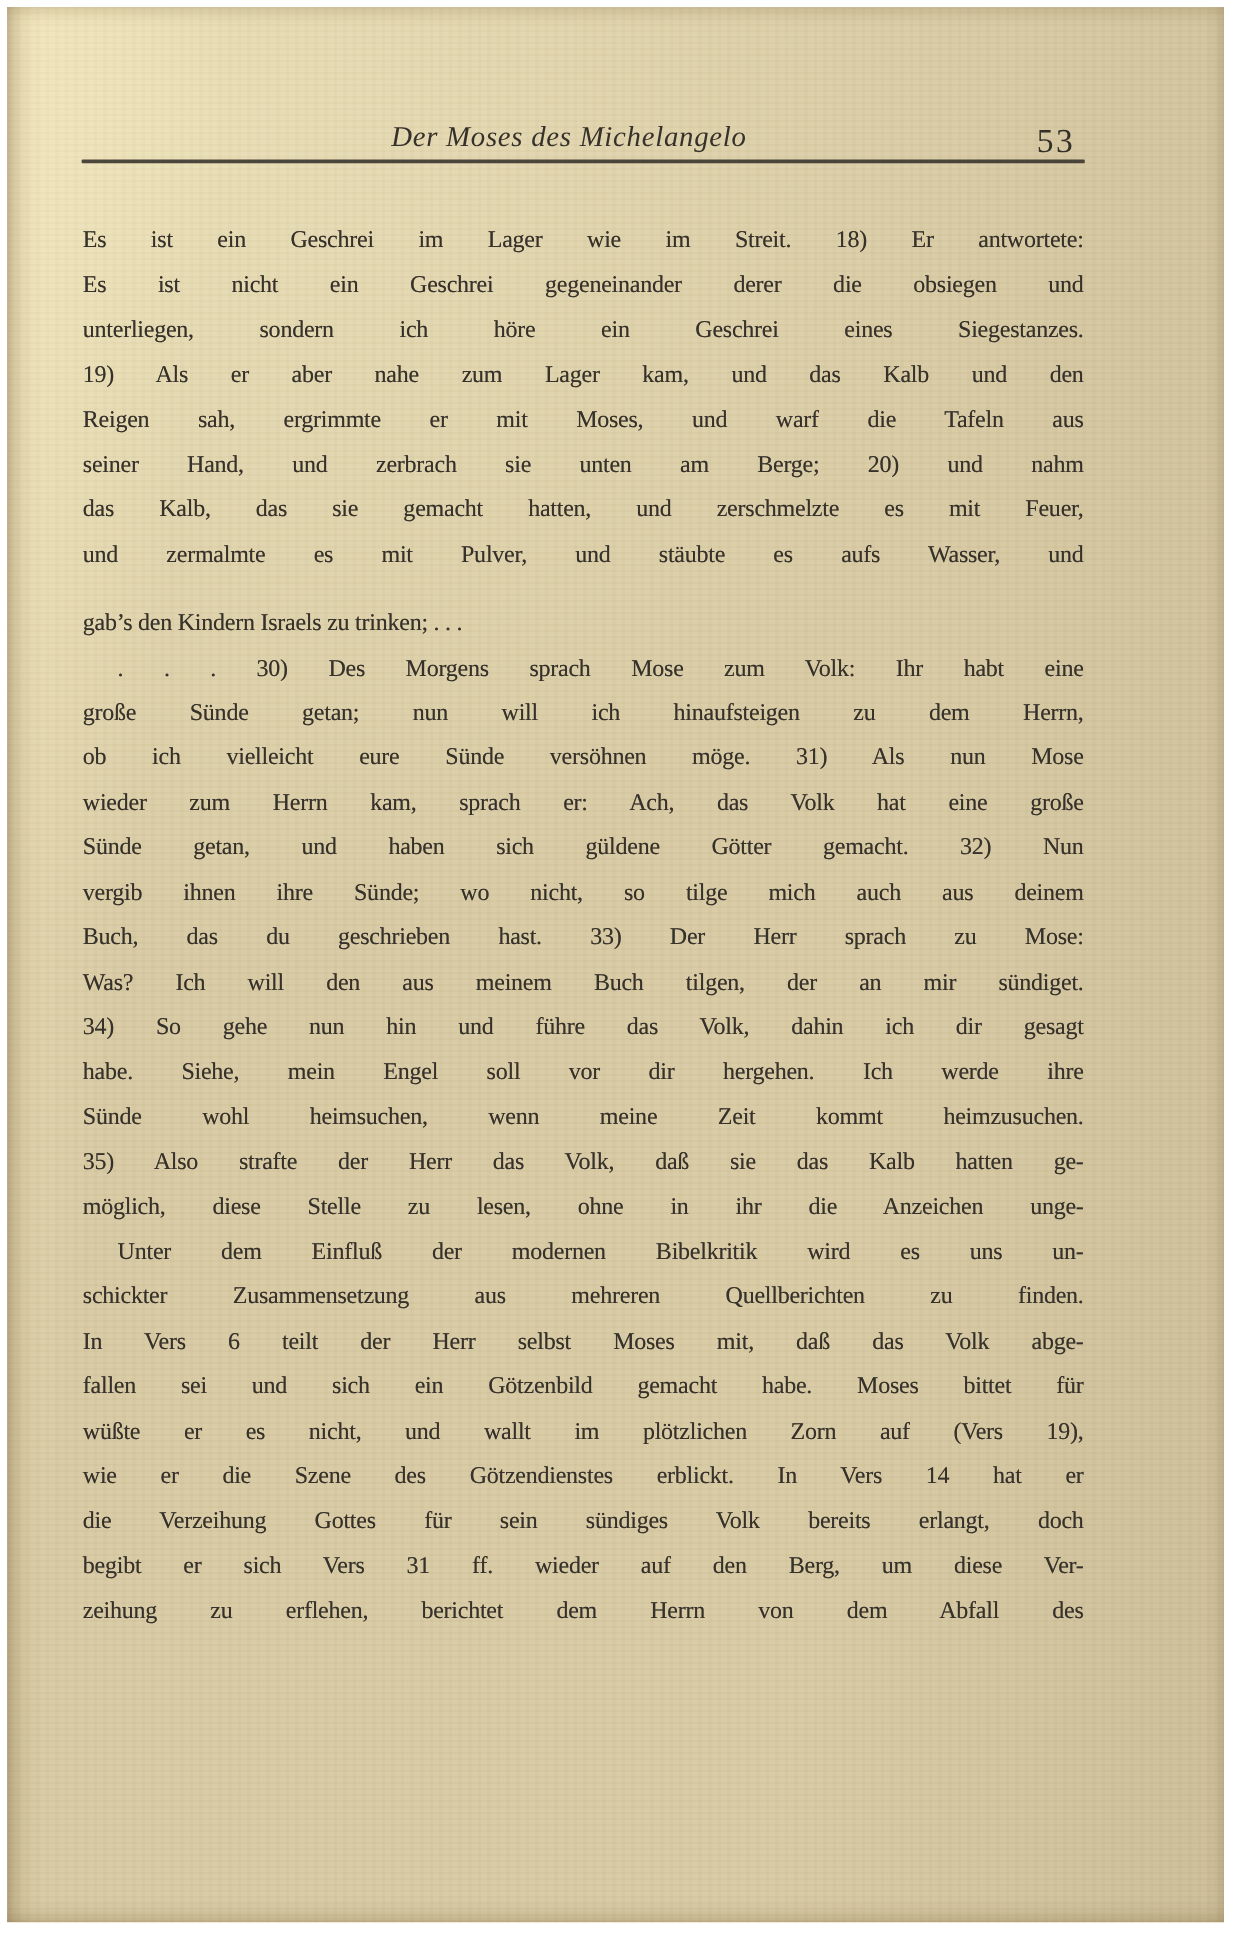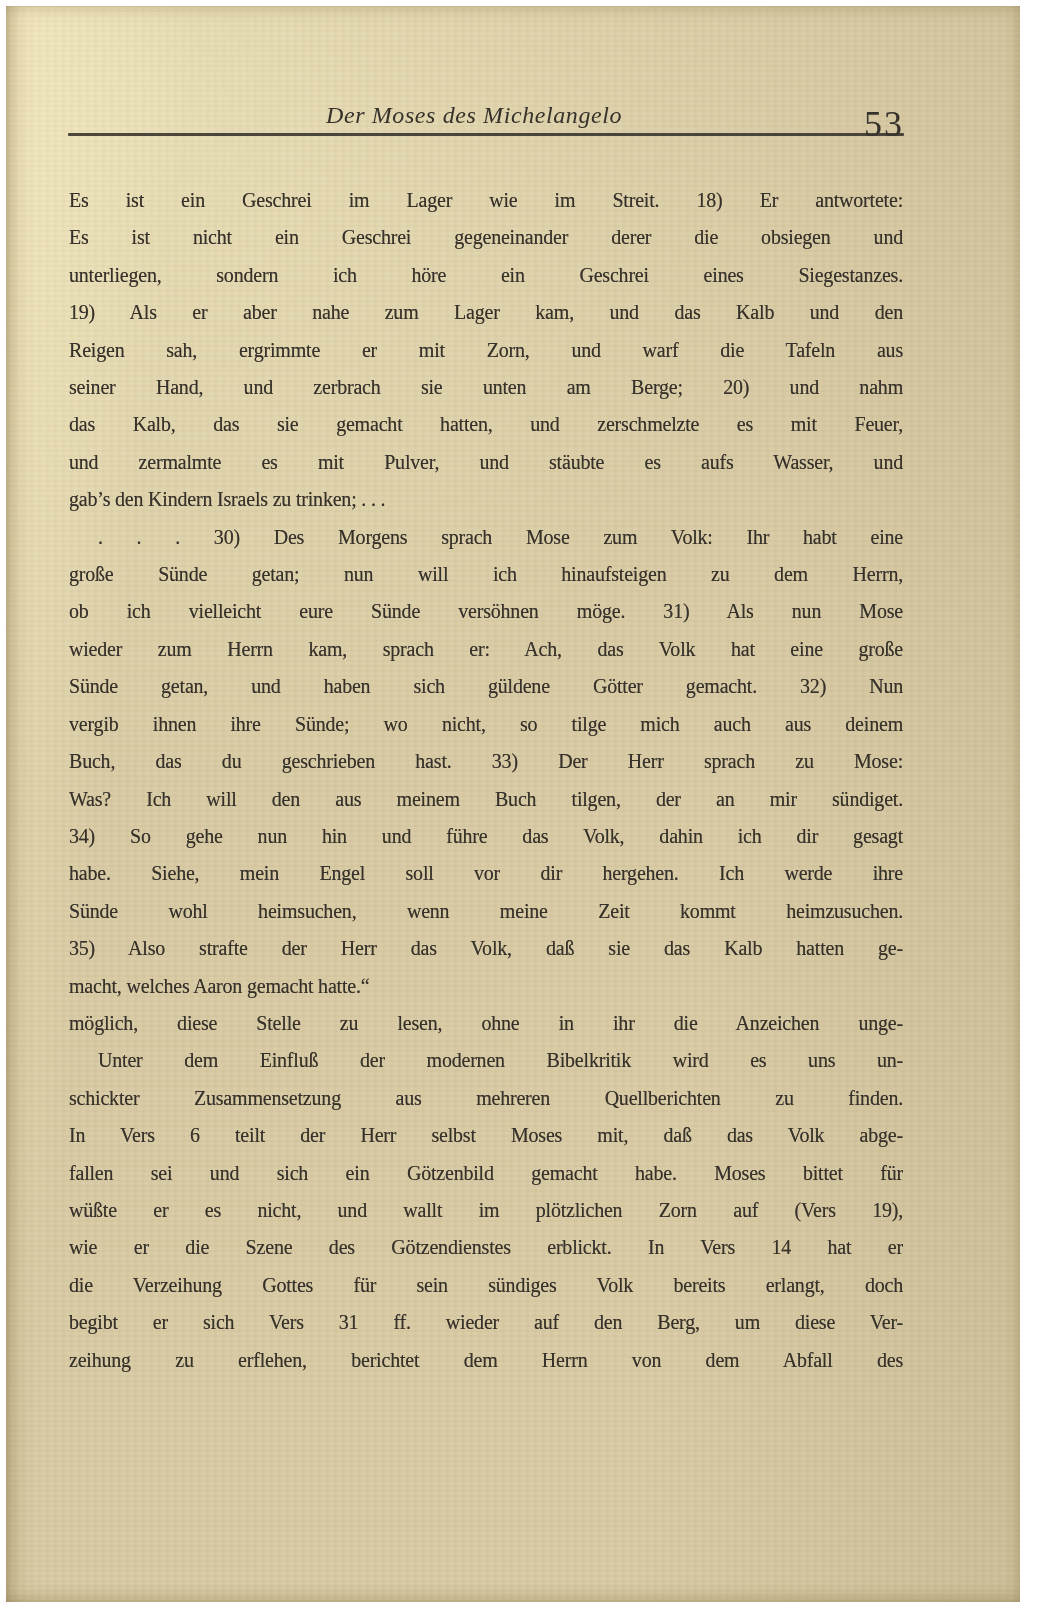--- a/index.html
+++ b/index.html
@@ -39,21 +39,21 @@
     font-style: italic;
     font-size: 24px;
     letter-spacing: 0.6px;
     color: var(--ink);
     white-space: nowrap;
   }
   .page-number {
     position: absolute;
     left: 858px;
     top: 97px;
-    font-size: 36px;
+    font-size: 28px;
     letter-spacing: 2px;
     color: var(--ink);
   }
   .header-rule {
     position: absolute;
     left: 62px;
     top: 127px;
     width: 836px;
     height: 3px;
     background: var(--ink);
@@ -74,55 +74,55 @@
     text-align: justify;
     text-align-last: justify;
     letter-spacing: -0.2px;
     white-space: normal;
   }
   .line.indent {
     text-indent: 29px;
   }
   .line.para-end {
     text-align-last: left;
+    margin-top: 20px;
   }
 </style>
 </head>
 <body>
 
 <div class="scan">
   <div class="page">
     <div>
       <span class="running-title">Der Moses des Michelangelo</span>
       <span class="page-number">53</span>
       <div class="header-rule"></div>
     </div>
     <div class="body-text" id="body-lines">
         <div class="line">Es ist ein Geschrei im Lager wie im Streit. 18) Er antwortete:</div>
         <div class="line">Es ist nicht ein Geschrei gegeneinander derer die obsiegen und</div>
         <div class="line">unterliegen, sondern ich höre ein Geschrei eines Siegestanzes.</div>
         <div class="line">19) Als er aber nahe zum Lager kam, und das Kalb und den</div>
-        <div class="line">Reigen sah, ergrimmte er mit Zorn, und warf die Tafeln aus</div>
+        <div class="line">Reigen sah, ergrimmte er mit Moses, und warf die Tafeln aus</div>
         <div class="line">seiner Hand, und zerbrach sie unten am Berge; 20) und nahm</div>
         <div class="line">das Kalb, das sie gemacht hatten, und zerschmelzte es mit Feuer,</div>
         <div class="line">und zermalmte es mit Pulver, und stäubte es aufs Wasser, und</div>
         <div class="line para-end">gab’s den Kindern Israels zu trinken; . . .</div>
         <div class="line indent">. . . 30) Des Morgens sprach Mose zum Volk: Ihr habt eine</div>
         <div class="line">große Sünde getan; nun will ich hinaufsteigen zu dem Herrn,</div>
         <div class="line">ob ich vielleicht eure Sünde versöhnen möge. 31) Als nun Mose</div>
         <div class="line">wieder zum Herrn kam, sprach er: Ach, das Volk hat eine große</div>
         <div class="line">Sünde getan, und haben sich güldene Götter gemacht. 32) Nun</div>
         <div class="line">vergib ihnen ihre Sünde; wo nicht, so tilge mich auch aus deinem</div>
         <div class="line">Buch, das du geschrieben hast. 33) Der Herr sprach zu Mose:</div>
         <div class="line">Was? Ich will den aus meinem Buch tilgen, der an mir sündiget.</div>
         <div class="line">34) So gehe nun hin und führe das Volk, dahin ich dir gesagt</div>
         <div class="line">habe. Siehe, mein Engel soll vor dir hergehen. Ich werde ihre</div>
         <div class="line">Sünde wohl heimsuchen, wenn meine Zeit kommt heimzusuchen.</div>
         <div class="line">35) Also strafte der Herr das Volk, daß sie das Kalb hatten ge-</div>
-        <div class="line para-end">macht, welches Aaron gemacht hatte.“</div>
         <div class="line">möglich, diese Stelle zu lesen, ohne in ihr die Anzeichen unge-</div>
         <div class="line indent">Unter dem Einfluß der modernen Bibelkritik wird es uns un-</div>
         <div class="line">schickter Zusammensetzung aus mehreren Quellberichten zu finden.</div>
         <div class="line">In Vers 6 teilt der Herr selbst Moses mit, daß das Volk abge-</div>
         <div class="line">fallen sei und sich ein Götzenbild gemacht habe. Moses bittet für</div>
         <div class="line">wüßte er es nicht, und wallt im plötzlichen Zorn auf (Vers 19),</div>
         <div class="line">wie er die Szene des Götzendienstes erblickt. In Vers 14 hat er</div>
         <div class="line">die Verzeihung Gottes für sein sündiges Volk bereits erlangt, doch</div>
         <div class="line">begibt er sich Vers 31 ff. wieder auf den Berg, um diese Ver-</div>
         <div class="line">zeihung zu erflehen, berichtet dem Herrn von dem Abfall des</div>

